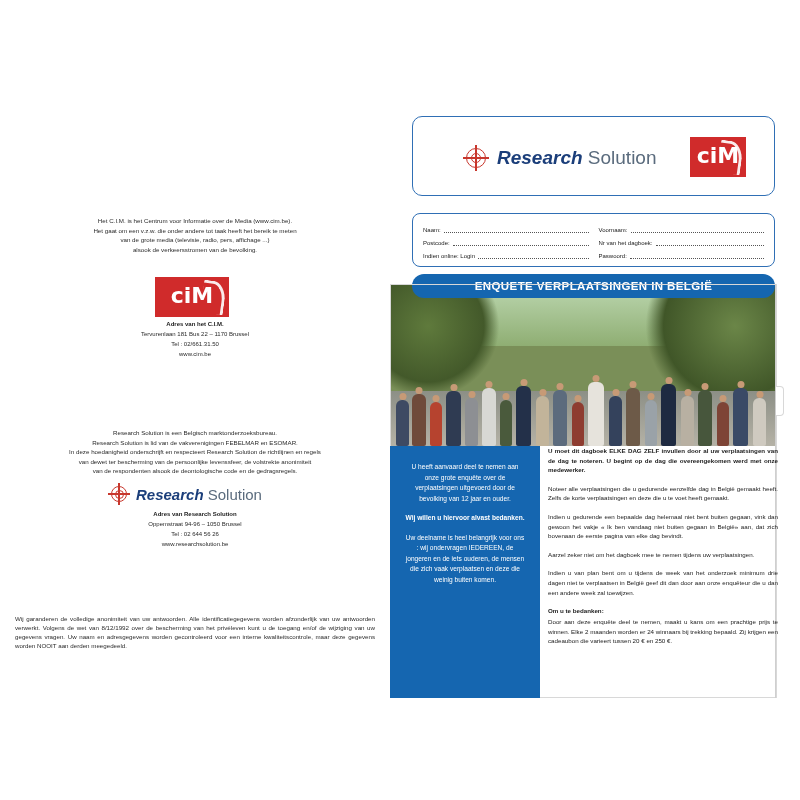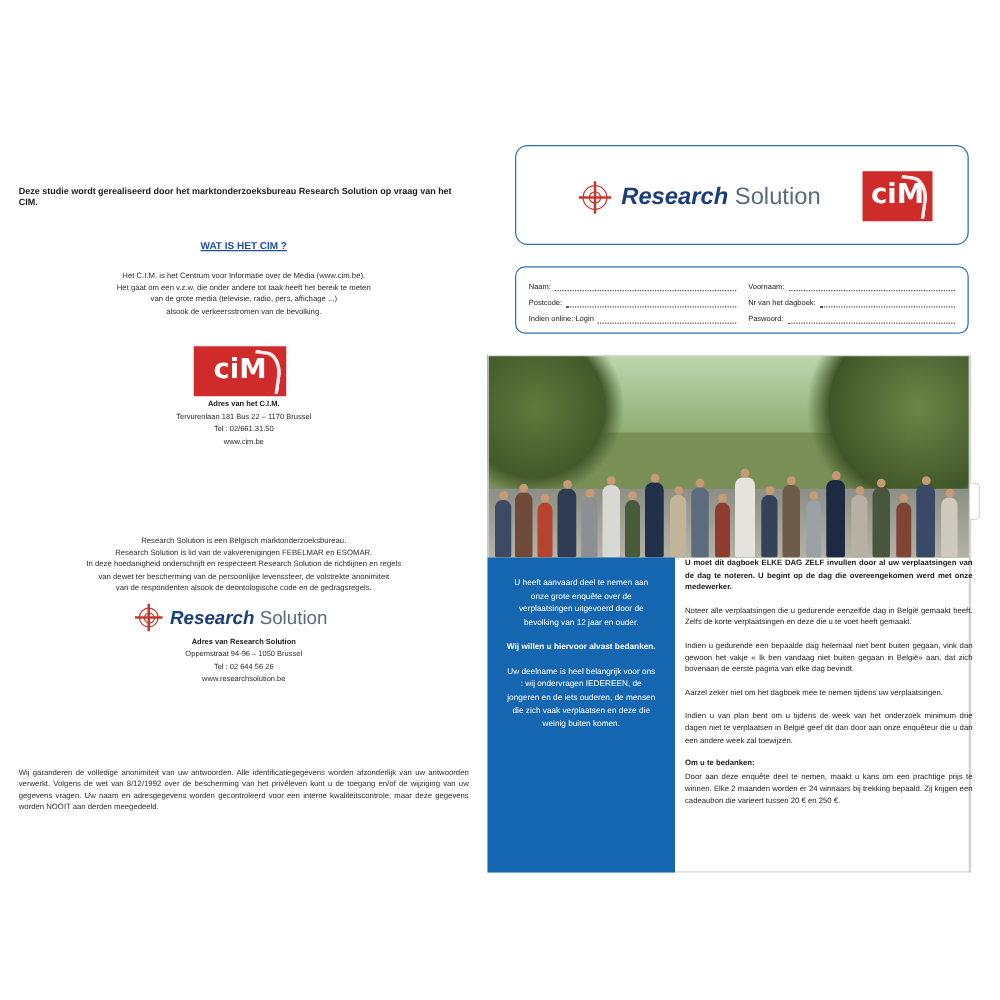--- a/index.html
+++ b/index.html
@@ -431,23 +431,21 @@
     border-radius: 0 4px 4px 0;
     background: #ffffff;
     box-sizing: border-box;
   }
 </style>
 </head>
 <body>
 
 <div id="left-page">
 
-  <div class="lead-line">Deze studie wordt gerealiseerd door het marktonderzoeksbureau Research Solution op vraag van het CIM.</div>
-
-  <div id="what-is-cim-title" class="blue-head">WAT IS HET CIM ?</div>
+
   <div id="what-is-cim-body" style="white-space: pre-line;">Het C.I.M. is het Centrum voor Informatie over de Media (www.cim.be).
 Het gaat om een v.z.w. die onder andere tot taak heeft het bereik te meten
 van de grote media (televisie, radio, pers, affichage ...)
 alsook de verkeersstromen van de bevolking.</div>
 
   <div id="cim-logo-left">
     <div class="cim-box">
       <div class="cim-word">ciM</div>
       <div class="cim-swoosh"></div>
     </div>
@@ -567,20 +565,21 @@
       <span class="person" style="left:255px;width:12px; height:46px; background:#9aa2a8;"></span>
       <span class="person" style="left:271px;width:15px; height:62px; background:#1e2a41;"></span>
       <span class="person" style="left:291px;width:13px; height:50px; background:#b8b0a2;"></span>
       <span class="person" style="left:308px;width:14px; height:56px; background:#47563c;"></span>
       <span class="person" style="left:327px;width:12px; height:44px; background:#7e4436;"></span>
       <span class="person" style="left:343px;width:15px; height:58px; background:#3a4a66;"></span>
       <span class="person" style="left:363px;width:13px; height:48px; background:#cfcac0;"></span>
     </div>
   </div>
 
+  <div id="title-band">ENQUETE VERPLAATSINGEN IN BELGIË</div>
 
   <div id="brochure-outline"></div>
   <div id="fold-line"></div>
   <div id="tab-notch"></div>
 
   <div id="blue-col">
     <p>U heeft aanvaard deel te nemen aan onze grote enquête over de verplaatsingen uitgevoerd door de bevolking van 12 jaar en ouder.</p>
     <p class="bold">Wij willen u hiervoor alvast bedanken.</p>
     <p>Uw deelname is heel belangrijk voor ons : wij ondervragen IEDEREEN, de jongeren en de iets ouderen, de mensen die zich vaak verplaatsen en deze die weinig buiten komen.</p>
   </div>

